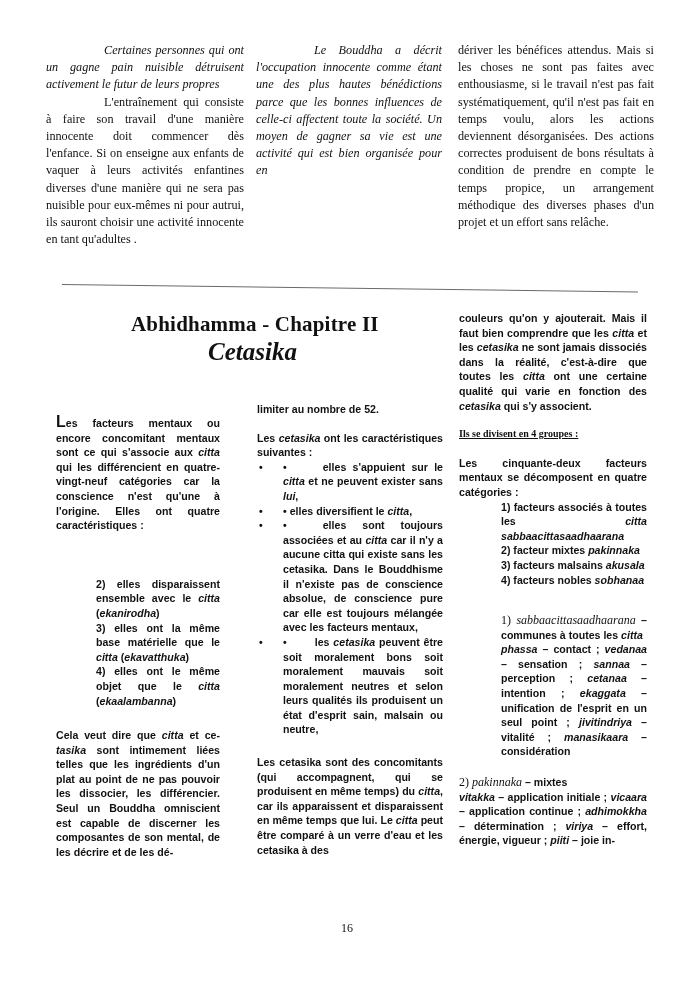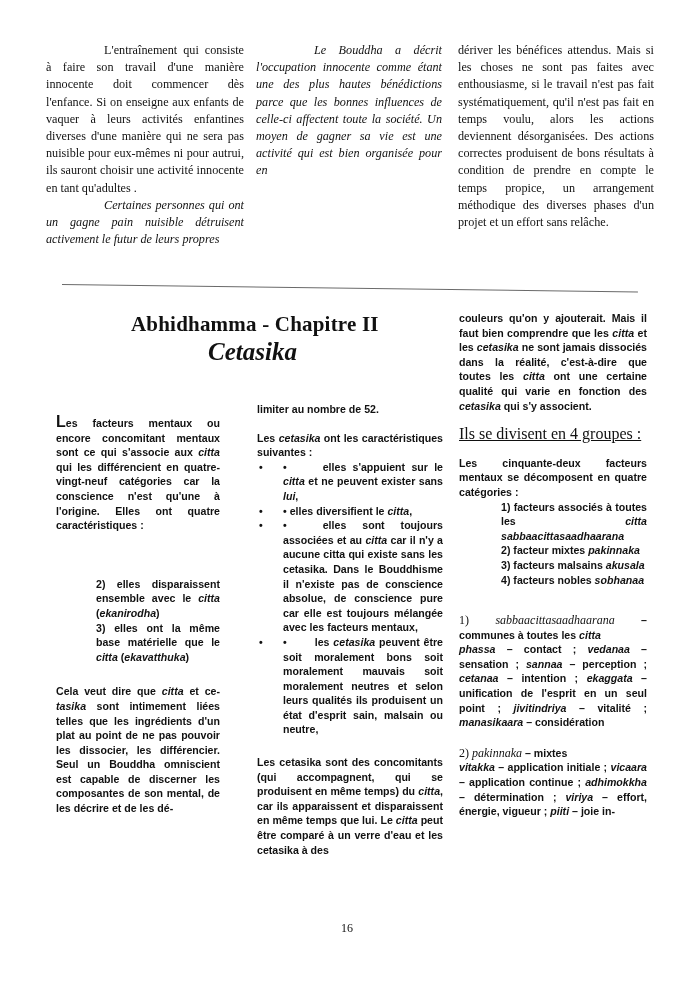--- a/index.html
+++ b/index.html
@@ -18,31 +18,31 @@
   .title-sub  { position:absolute; left:208px; top:338px; font-size:25px; font-weight:bold; font-style:italic; }
 
   .bcol { position:absolute; font-size:10.6px; line-height:14.6px; text-align:justify; }
   .bcol p { margin:0; }
   .bcol i { font-style:italic; }
   .dropcap { font-size:16px; line-height:12px; }
   .list { padding-left:76px; }
   .bullet-row { position:relative; padding-left:26px; }
   .bullet-row .b1 { position:absolute; left:2px; top:0; }
   .bullet-row .txt { display:block; text-indent:0; }
-  .underline-head { font-family:"Liberation Serif", serif; font-weight:normal; text-decoration:underline; font-size:16px; }
+  .underline-head { font-family:"Liberation Serif", serif; font-weight:bold; text-decoration:underline; font-size:10px; }
   .serif-inline { font-family:"Liberation Serif", serif; font-weight:normal; font-size:12px; }
 
   .page-number { position:absolute; left:341px; top:921px; font-size:12px; }
 </style>
 </head>
 <body>
 
 <div class="top-col serif" style="left:46px; width:198px; top:42px;">
+  <p class="indent gap">Certaines personnes qui ont un gagne pain nuisible détruisent activement le futur de leurs propres</p>
   <p class="indent">L'entraînement qui consiste à faire son travail d'une manière innocente doit commencer dès l'enfance. Si on enseigne aux enfants de vaquer à leurs activités enfantines diverses d'une manière qui ne sera pas nuisible pour eux-mêmes ni pour autrui, ils sauront choisir une activité innocente en tant qu'adultes .</p>
-  <p class="indent gap">Certaines personnes qui ont un gagne pain nuisible détruisent activement le futur de leurs propres</p>
 </div>
 
 <div class="top-col serif" style="left:256px; width:186px; top:42px;">
   <p class="indent gap">Le Bouddha a décrit l'occupation innocente comme étant une des plus hautes bénédictions parce que les bonnes influences de celle-ci affectent toute la société. Un moyen de gagner sa vie est une activité qui est bien organisée pour en</p>
 </div>
 
 <div class="top-col serif" style="left:458px; width:196px; top:42px;">
   <p>dériver les bénéfices attendus. Mais si les choses ne sont pas faites avec enthousiasme, si le travail n'est pas fait systématiquement, qu'il n'est pas fait en temps voulu, alors les actions deviennent désorganisées. Des actions correctes produisent de bons résultats à condition de prendre en compte le temps propice, un arrangement méthodique des diverses phases d'un projet et un effort sans relâche.</p>
 </div>
 
@@ -50,20 +50,21 @@
 
 <div class="title-main serif">Abhidhamma - Chapitre II</div>
 <div class="title-sub serif">Cetasika</div>
 
 <div class="bcol bold-sans" style="left:56px; width:164px; top:416px;">
   <p><span class="dropcap">L</span><span>es facteurs mentaux ou encore concomitant mentaux sont ce qui s'associe aux </span><i>citta</i><span> qui les différencient en quatre-vingt-neuf catégories car la conscience n'est qu'une à l'origine. Elles ont quatre caractéristiques :</span></p>
 
   <div class="list" style="margin-top:44px; padding-left:40px;">
     <p><span>2) elles disparaissent ensemble avec le </span><i>citta</i><span> (</span><i>ekanirodha</i><span>)</span></p>
     <p><span>3) elles ont la même base matérielle que le </span><i>citta</i><span> (</span><i>ekavatthuka</i><span>)</span></p>
+    <p><span>4) elles ont le même objet que le </span><i>citta</i><span> (</span><i>ekaalambanna</i><span>)</span></p>
   </div>
 
   <p style="margin-top:20px;"><span>Cela veut dire que </span><i>citta</i><span> et ce-</span><i>tasika</i><span> sont intimement liées telles que les ingrédients d'un plat au point de ne pas pouvoir les dissocier, les différencier. Seul un Bouddha omniscient est capable de discerner les composantes de son mental, de les décrire et de les dé-</span></p>
 </div>
 
 <div class="bcol bold-sans" style="left:257px; width:186px; top:402px;">
   <p>limiter au nombre de 52.</p>
   <p style="margin-top:14px;"><span>Les </span><i>cetasika</i><span> ont les caractéristiques suivantes :</span></p>
 
   <div>
@@ -95,21 +96,21 @@
 
   <p style="margin-top:14px;">Les cinquante-deux facteurs mentaux se décomposent en quatre catégories :</p>
 
   <div style="padding-left:42px;">
     <p><span>1) facteurs associés à toutes les </span><i>citta</i><span> </span><i>sabbaacittasaadhaarana</i></p>
     <p><span>2) facteur mixtes </span><i>pakinnaka</i></p>
     <p><span>3) facteurs malsains </span><i>akusala</i></p>
     <p><span>4) facteurs nobles </span><i>sobhanaa</i></p>
   </div>
 
-  <p style="margin-top:26px;"><span class="serif-inline">1) </span><i class="serif-inline">sabbaacittasaadhaarana</i><span> – </span><span>communes à toutes les </span><i>citta</i><br>
+  <p style="margin-top:26px;margin-left:42px;"><span class="serif-inline">1) </span><i class="serif-inline">sabbaacittasaadhaarana</i><span> – </span><span>communes à toutes les </span><i>citta</i><br>
     <i>phassa</i> – <span>contact</span> ;
     <i>vedanaa</i> – <span>sensation</span> ;
     <i>sannaa</i> – <span>perception</span> ;
     <i>cetanaa</i> – <span>intention</span> ;
     <i>ekaggata</i> – <span>unification de l'esprit en un seul point</span> ;
     <i>jivitindriya</i> – <span>vitalité</span> ;
     <i>manasikaara</i> – <span>considération</span>
   </p>
 
   <p style="margin-top:16px;"><span class="serif-inline">2) </span><i class="serif-inline">pakinnaka</i><span> – </span><span>mixtes</span><br>

